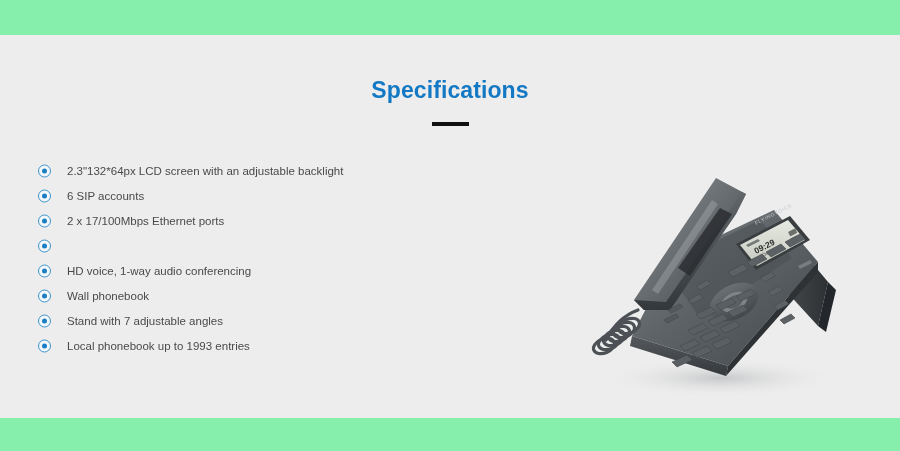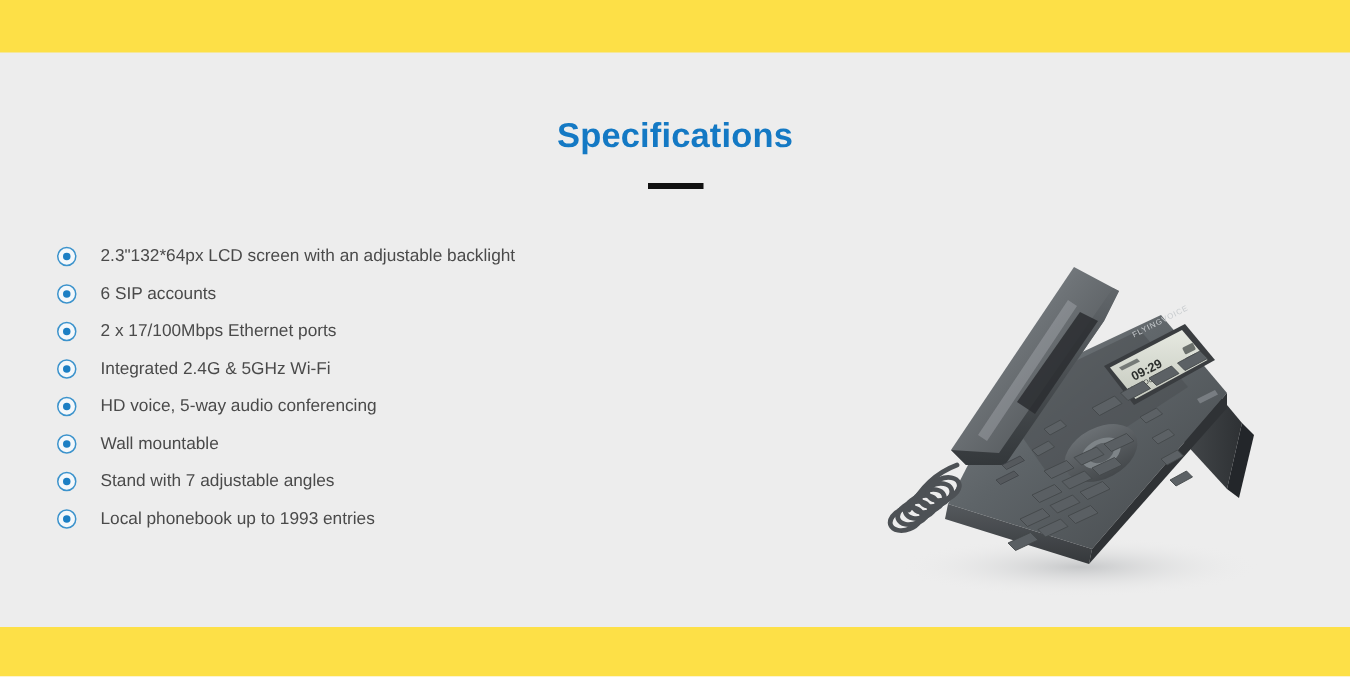--- a/index.html
+++ b/index.html
@@ -11,21 +11,21 @@
     width: 900px;
     height: 451px;
     overflow: hidden;
     font-family: "Liberation Sans", sans-serif;
   }
 
   .page {
     position: relative;
     width: 900px;
     height: 451px;
-    background: #fde047;
+    background: #86efac;
   }
 
   
   .band {
     position: absolute;
     left: 0;
     top: 35px;
     width: 900px;
     height: 383px;
     background: #ededed;
@@ -133,29 +133,28 @@
     <li class="spec-item">
       <span class="spec-bullet"></span>
       <span class="spec-text">6 SIP accounts</span>
     </li>
     <li class="spec-item">
       <span class="spec-bullet"></span>
       <span class="spec-text">2 x 17/100Mbps Ethernet ports</span>
     </li>
     <li class="spec-item">
       <span class="spec-bullet"></span>
-      <span class="spec-text">Integrated 2.4G &amp; 5GHz Wi-Fi</span>
-    </li>
-    <li class="spec-item">
-      <span class="spec-bullet"></span>
-      <span class="spec-text">HD voice, 5-way audio conferencing</span>
-    </li>
-    <li class="spec-item">
-      <span class="spec-bullet"></span>
-      <span class="spec-text">Wall mountable</span>
+    </li>
+    <li class="spec-item">
+      <span class="spec-bullet"></span>
+      <span class="spec-text">HD voice, 1-way audio conferencing</span>
+    </li>
+    <li class="spec-item">
+      <span class="spec-bullet"></span>
+      <span class="spec-text">Wall phonebook</span>
     </li>
     <li class="spec-item">
       <span class="spec-bullet"></span>
       <span class="spec-text">Stand with 7 adjustable angles</span>
     </li>
     <li class="spec-item">
       <span class="spec-bullet"></span>
       <span class="spec-text">Local phonebook up to 1993 entries</span>
     </li>
   </ul>

